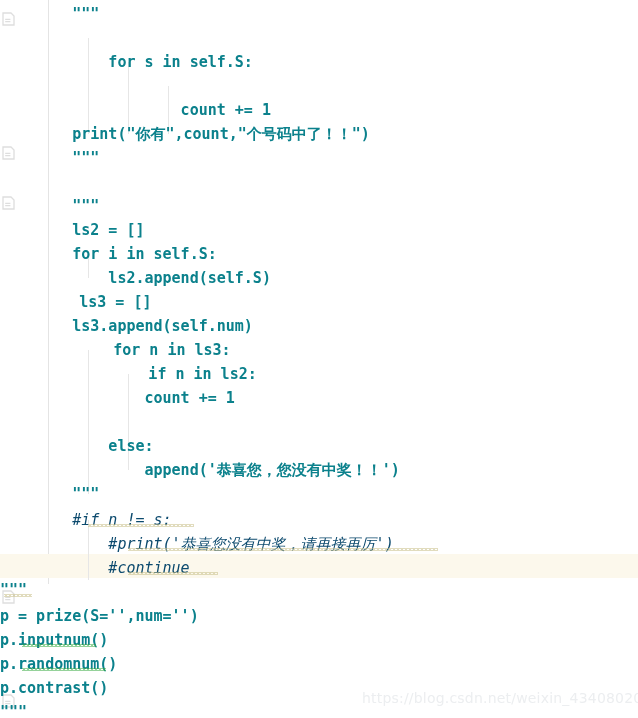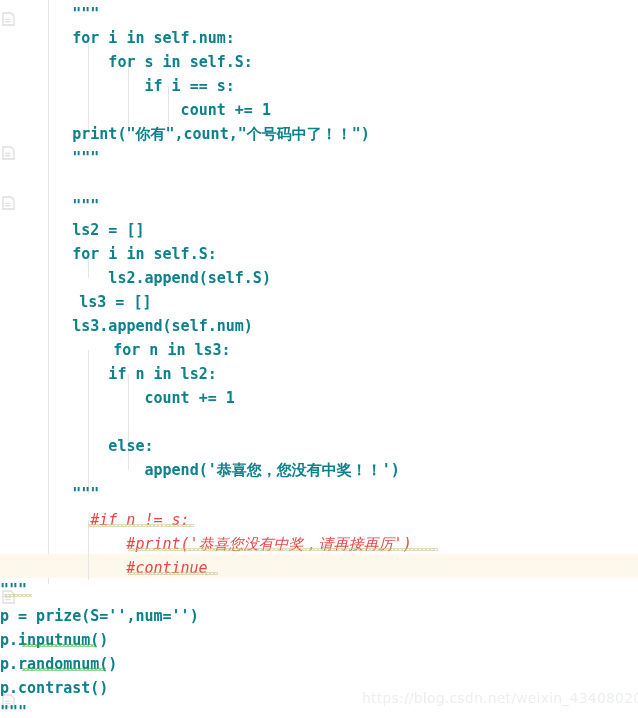--- a/index.html
+++ b/index.html
@@ -74,24 +74,23 @@
     height: 24px;
     line-height: 24px;
     white-space: pre;
     font-size: 15px;
     font-weight: bold;
     font-family: "DejaVu Sans Mono", "Liberation Mono", monospace;
     color: #0b818c;
     letter-spacing: 0px;
   }
   .code-line.cmt {
-    color: #ef4444;
+    color: #0c4a6e;
     font-weight: normal;
     font-style: italic;
-    margin-left: 18px;
   }
 
   .squig {
     position: absolute;
     height: 3px;
     background-image:
       linear-gradient(45deg, transparent 40%, currentColor 40%, currentColor 60%, transparent 60%),
       linear-gradient(-45deg, transparent 40%, currentColor 40%, currentColor 60%, transparent 60%);
     background-size: 4px 3px;
     background-repeat: repeat-x;
@@ -151,35 +150,33 @@
   <div id="code-surface">
       <div class="line-highlight" style="top: 554px;"></div>
       <div class="indent-guide" style="left: 88px; top: 38px; height: 96px;"></div>
       <div class="indent-guide" style="left: 128px; top: 62px; height: 72px;"></div>
       <div class="indent-guide" style="left: 168px; top: 86px; height: 48px;"></div>
       <div class="indent-guide" style="left: 88px; top: 254px; height: 24px;"></div>
       <div class="indent-guide" style="left: 88px; top: 350px; height: 144px;"></div>
       <div class="indent-guide" style="left: 128px; top: 374px; height: 96px;"></div>
       <div class="indent-guide" style="left: 88px; top: 520px; height: 60px;"></div>
       <div class="code-line" style="top: 2px;">        """</div>
-      <div class="code-line" style="top: 26px;">        for i in self.num:</div>
       <div class="code-line" style="top: 50px;">            for s in self.S:</div>
-      <div class="code-line" style="top: 74px;">                if i == s:</div>
       <div class="code-line" style="top: 98px;">                    count += 1</div>
       <div class="code-line" style="top: 122px;">        print("你有",count,"个号码中了！！")</div>
       <div class="code-line" style="top: 146px;">        """</div>
       <div class="code-line" style="top: 170px;"></div>
       <div class="code-line" style="top: 194px;">        """</div>
       <div class="code-line" style="top: 218px;">        ls2 = []</div>
       <div class="code-line" style="top: 242px;">        for i in self.S:</div>
       <div class="code-line" style="top: 266px;">            ls2.append(self.S)</div>
       <div class="code-line" style="top: 290px; margin-left: 7px;">        ls3 = []</div>
       <div class="code-line" style="top: 314px; text-align: right;">        ls3.append(self.num)</div>
       <div class="code-line" style="top: 338px; margin-left: 41px;">        for n in ls3:</div>
-      <div class="code-line" style="top: 362px;">            if n in ls2:</div>
+      <div class="code-line" style="top: 362px; padding-left: 40px;">            if n in ls2:</div>
       <div class="code-line" style="top: 386px;">                count += 1</div>
       <div class="code-line" style="top: 434px;">            else:</div>
       <div class="code-line" style="top: 458px;">                append('恭喜您，您没有中奖！！')</div>
       <div class="code-line" style="top: 482px;">        """</div>
       <div class="code-line cmt" style="top: 508px;">        #if n != s:</div>
       <div class="code-line cmt" style="top: 532px;">            #print('恭喜您没有中奖，请再接再厉')</div>
       <div class="code-line cmt" style="top: 556px;">            #continue</div>
       <div class="code-line" style="top: 578px;">"""</div>
       <div class="code-line" style="top: 628px;">p.inputnum()</div>
       <div class="code-line" style="top: 604px;">p = prize(S='',num='')</div>

